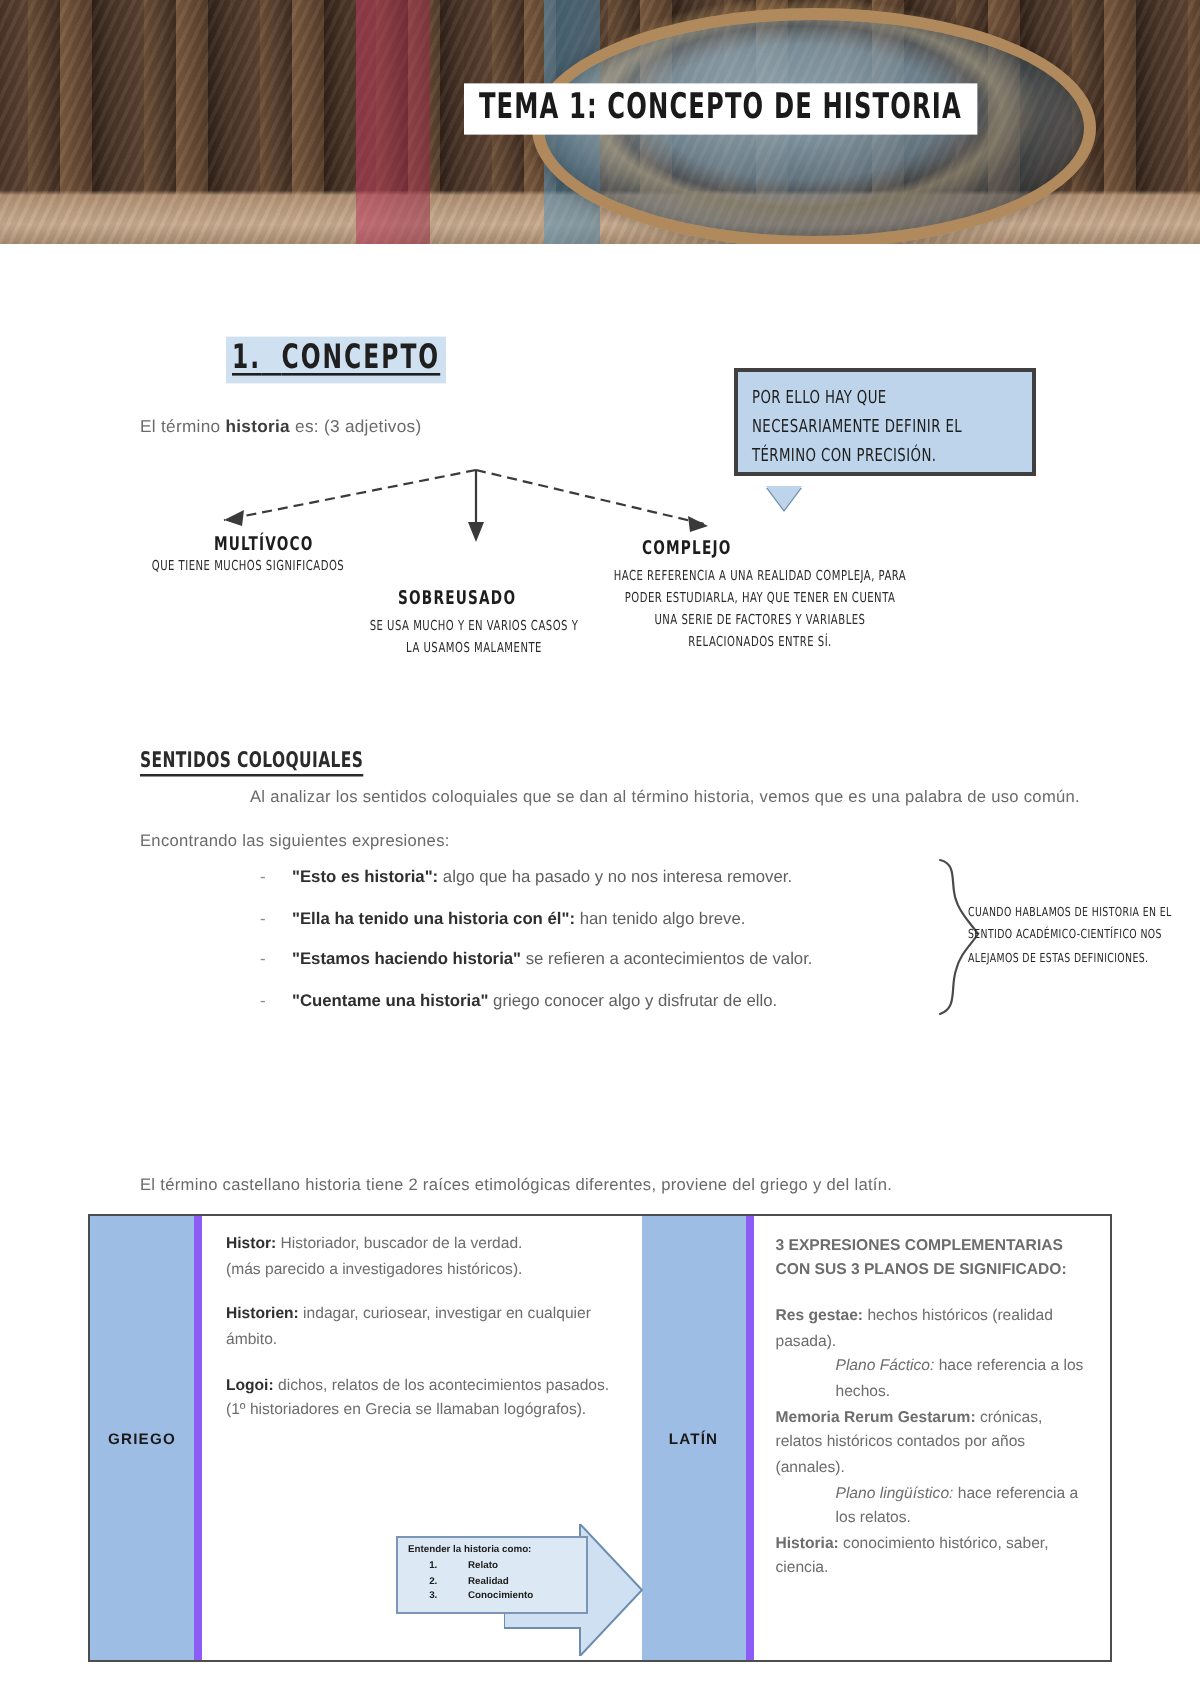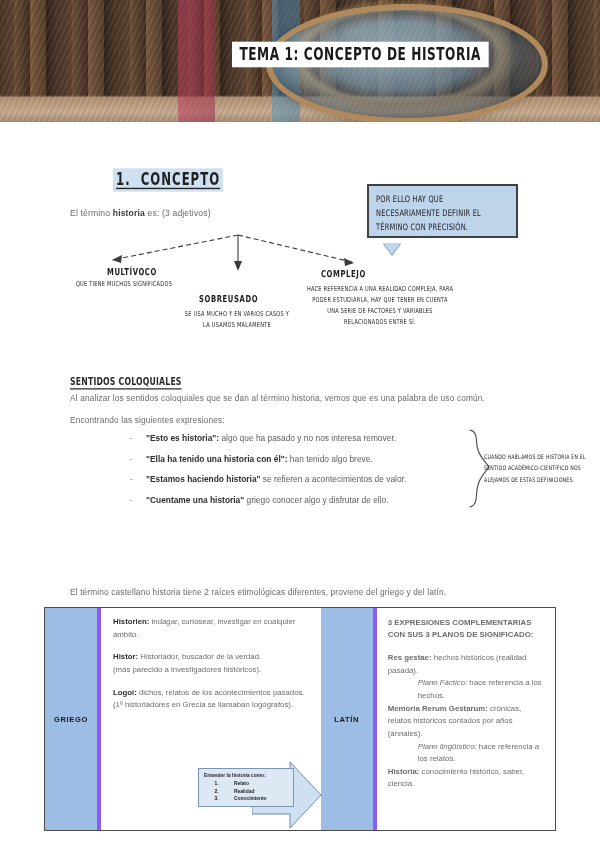--- a/index.html
+++ b/index.html
@@ -174,21 +174,21 @@
     color: #2a2a2a;
     line-height: 1.62;
     letter-spacing: 0.25px;
     text-align: center;
     transform: scaleY(1.22);
     transform-origin: center top;
   }
 
   
   #sec-coloquiales { position: absolute; left: 70px; top: 371px; }
-  #coloq-p1 { position: absolute; left: 70px; top: 392px; width: 470px; font-size: 8.3px; }
+  #coloq-p1 { position: absolute; left: 70px; top: 392px; width: 470px; font-size: 8.3px; text-align: right; }
   #coloq-p2 { position: absolute; left: 70px; top: 414px; font-size: 8.3px; }
   #coloq-list { position: absolute; left: 130px; top: 433px; width: 340px; }
   #coloq-list .li { display: flex; margin-bottom: 10.5px; font-size: 8.4px; line-height: 1.2; }
   #coloq-list .dash { width: 16px; color: #8a8a8a; flex: none; }
   #coloq-list .q { font-weight: 700; color: #2f2f2f; }
 
   #brace-svg { position: absolute; left: 466px; top: 428px; }
   #brace-note {
     position: absolute;
     left: 484px; top: 452px;
@@ -351,25 +351,25 @@
   <div id="etim-p" class="body-text">El término castellano historia tiene 2 raíces etimológicas diferentes, proviene del griego y del latín.</div>
 
   <div id="etim-table">
 
     <div class="col-lang">
       <span>GRIEGO</span>
     </div>
 
     <div class="col-body">
       <div class="e">
-        <b>Historien:</b><span> indagar, curiosear, investigar en cualquier ámbito.</span>
-      </div>
-      <div class="e">
         <b>Histor:</b><span> Historiador, buscador de la verdad.</span><br>
         <span>(más parecido a investigadores históricos).</span>
+      </div>
+      <div class="e">
+        <b>Historien:</b><span> indagar, curiosear, investigar en cualquier ámbito.</span>
       </div>
       <div class="e">
         <b>Logoi:</b><span> dichos, relatos de los acontecimientos pasados. (1º historiadores en Grecia se llamaban logógrafos).</span>
       </div>
     </div>
 
     <div class="col-lang">
       <span>LATÍN</span>
     </div>
 

